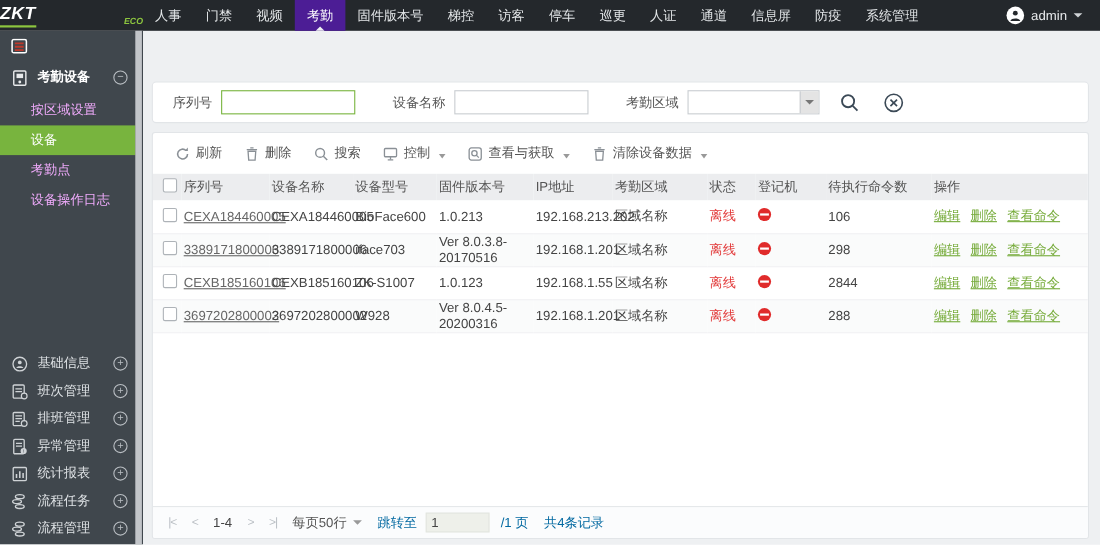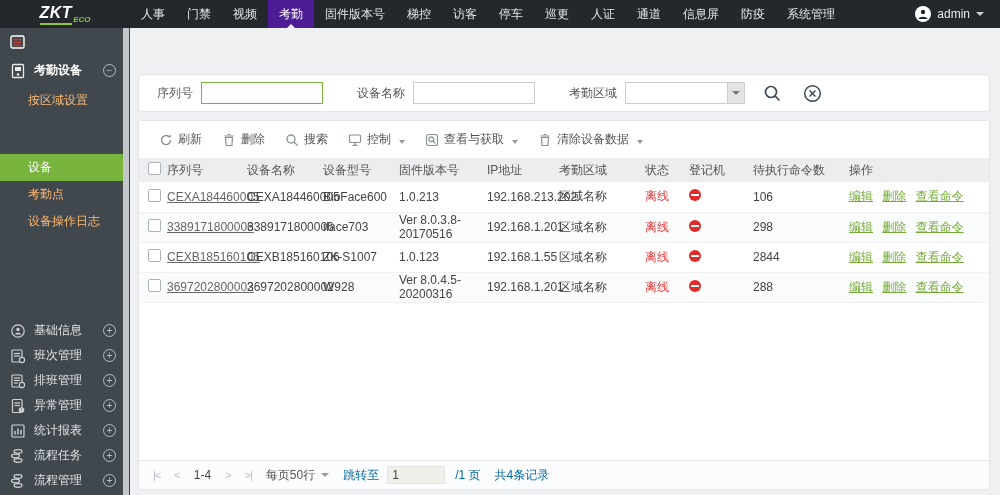--- a/index.html
+++ b/index.html
@@ -1,21 +1,21 @@
 <!DOCTYPE html>
 <html><head>
 <meta charset="utf-8">
 <style>
   * { margin:0; padding:0; box-sizing:border-box; }
   html,body { width:1000px; height:495px; overflow:hidden;
     font-family:"Liberation Sans","DejaVu Sans",sans-serif; font-size:12px; background:#eef0f2; }
 
   
   .topbar { display:flex; align-items:stretch; height:28px; background:#24282c; color:#e8eaec; }
-  .logo { width:130px; display:flex; align-items:center; justify-content:center; position:relative; }
+  .logo { width:130px; display:flex; align-items:center; justify-content:space-between; position:relative; }
   .logo-main { color:#fff; font-weight:bold; font-style:italic; font-size:16px; letter-spacing:.5px; border-bottom:2px solid #8dc63f; padding-bottom:1px; }
   .logo-sub { color:#8dc63f; font-weight:bold; font-style:italic; font-size:8px; margin-left:1px; align-self:flex-end; padding-bottom:4px; }
   .topmenu { display:flex; align-items:stretch; flex:1; }
   .topmenu-item { display:flex; align-items:center; padding:0 11px; cursor:pointer; position:relative; color:#e3e6e8; }
   .topmenu-item.active { background:#4c1d95; color:#fff; }
   .topmenu-item.active::after { content:""; position:absolute; bottom:0; left:50%; margin-left:-4px;
     border-left:4px solid transparent; border-right:4px solid transparent; border-bottom:4px solid #eef0f2; }
   .user-area { display:flex; align-items:center; gap:6px; padding:0 16px; cursor:pointer; }
   .avatar { width:16px; height:16px; border-radius:50%; background:#fff; display:flex; align-items:center; justify-content:center; }
   .caret-down { width:0; height:0; border-left:4px solid transparent; border-right:4px solid transparent; border-top:4px solid #cfd3d6; display:inline-block; }
@@ -24,22 +24,22 @@
   .shell { display:flex; height:467px; }
 
   
   .sidebar { width:130px; background:#40474d; color:#dfe3e6; position:relative; display:flex; flex-direction:column; flex-shrink:0; }
   .sidebar-scrollbar { position:absolute; right:1px; top:0; bottom:0; width:6px; background:#d9dcdf; opacity:.85; }
   .collapse-row { padding:7px 0 4px 10px; }
   .group-header { display:flex; align-items:center; gap:8px; padding:8px 8px 8px 10px; color:#fff; cursor:pointer; }
   .group-label { flex:1; font-weight:bold; }
   .circle-btn { width:13px; height:13px; border:1px solid #b9bec3; border-radius:50%; color:#b9bec3;
     display:flex; align-items:center; justify-content:center; font-size:10px; line-height:1; margin-right:6px; }
-  .side-item { padding:5px 8px 5px 28px; cursor:pointer; color:#fdba74; }
-  .side-item.active { background:#78b43e; color:#fff; width:123px;margin-top:40px; }
+  .side-item { padding:5px 8px 5px 28px; cursor:pointer; color:#f0abfc; }
+  .side-item.active { background:#78b43e; color:#fff; width:123px; }
   .modules { margin-top:auto; padding-bottom:2px; }
   .module-row { display:flex; align-items:center; gap:8px; padding:4px 8px 4px 10px; cursor:pointer; }
   .module-row .mod-label { flex:1; }
   .mod-icon { width:16px; height:16px; flex-shrink:0; }
 
   
   .main { flex:1; padding:8px 10px 5px 8px; display:flex; flex-direction:column; overflow:hidden;margin-top:38px; }
   .search-card { background:#fff; border:1px solid #e2e5e8; border-radius:4px; height:38px;
     display:flex; align-items:center; padding:0 14px; gap:8px; margin-bottom:8px; flex-shrink:0; }
   .field-label { color:#555; margin-left:4px; }

